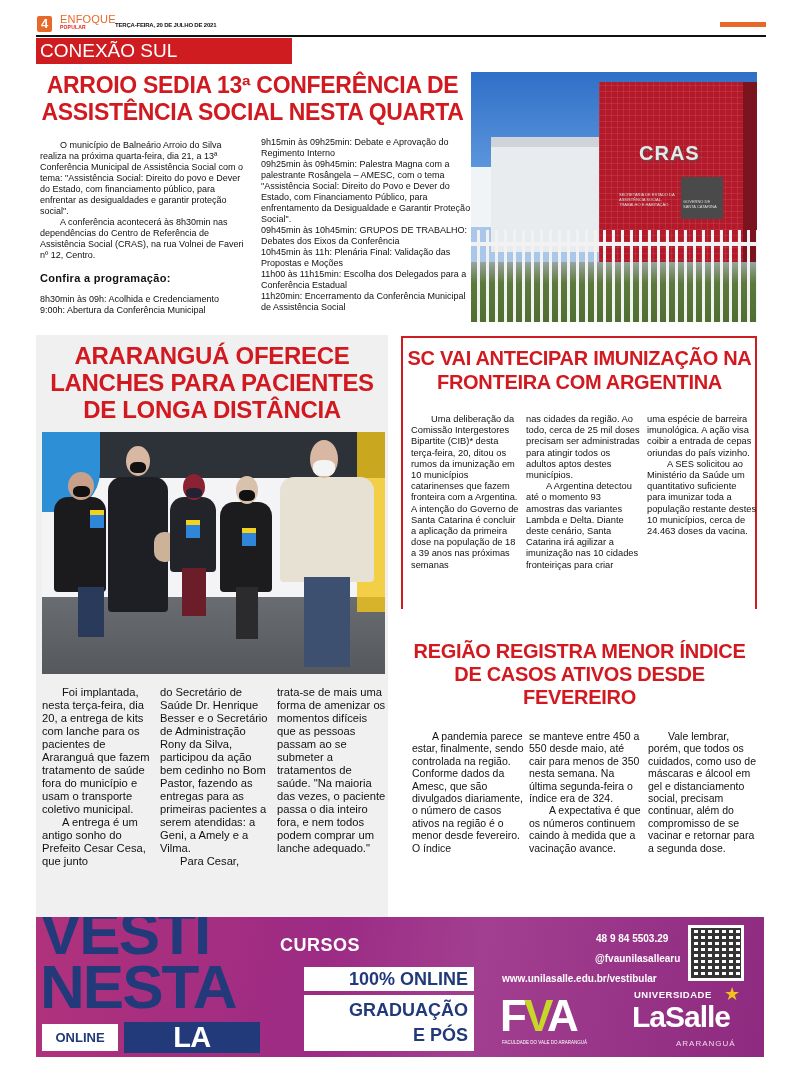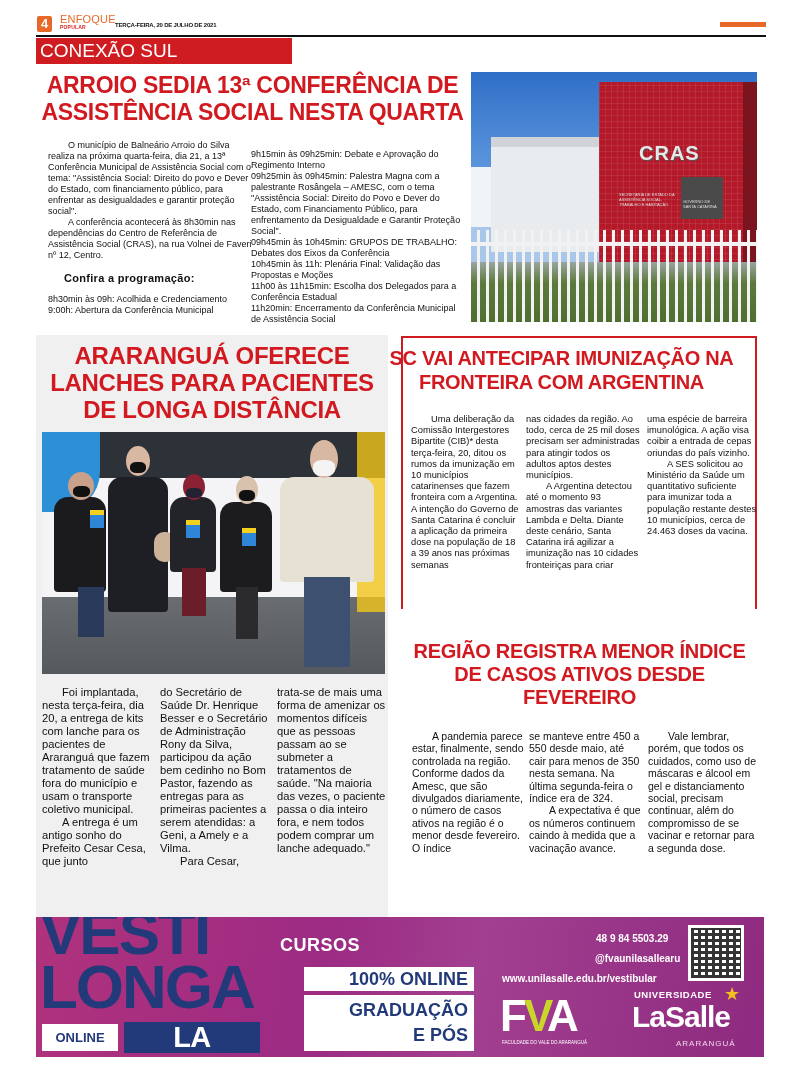--- a/index.html
+++ b/index.html
@@ -12,32 +12,32 @@
   .brand small { display: block; font-size: 5px; color: #d22; font-weight: bold; line-height: 6px; }
   .date { left: 115px; top: 22px; font-size: 6px; font-weight: bold; letter-spacing: -0.2px; }
   .top-rule { left: 36px; top: 35px; width: 730px; height: 2px; background: #111; }
   .orange-tab { left: 720px; top: 22px; width: 46px; height: 5px; background: #e8682a; }
   .section { left: 36px; top: 38px; width: 256px; height: 26px; background: #cf1c21; color: #fff; font-size: 19px; line-height: 26px; padding-left: 4px; }
 
   
   .hl { color: #d1191f; font-weight: bold; text-align: center; text-transform: uppercase; letter-spacing: -0.3px; }
   .hl1 { left: 40px; top: 72px; width: 425px; font-size: 23px; line-height: 27px; }
   .hl2 { left: 36px; top: 342px; width: 352px; font-size: 24px; line-height: 27px; }
-  .hl3 { left: 384px; top: 346px; width: 355px; font-size: 20px; line-height: 24px; }
+  .hl3 { left: 402px; top: 346px; width: 355px; font-size: 20px; line-height: 24px; }
   .hl4 { left: 402px; top: 640px; width: 355px; font-size: 20px; line-height: 23px; }
 
   .body-txt { font-size: 9px; line-height: 11px; color: #111; }
   .body-txt p { margin: 0; }
   .indent { text-indent: 20px; }
   .big-txt { font-size: 11.2px; line-height: 13px; }
   .mid-txt { font-size: 9.3px; line-height: 11.2px; }
 
-  .c1 { left: 48px; top: 140px; width: 208px; }
-  .c1 h4 { font-size: 11px; margin: 12px 16px 10px; letter-spacing: 0.3px; }
-  .c2 { left: 251px; top: 137px; width: 214px; margin-top: 12px; }
+  .c1 { left: 40px; top: 140px; width: 208px; }
+  .c1 h4 { font-size: 11px; margin: 12px 0 10px; letter-spacing: 0.3px; }
+  .c2 { left: 261px; top: 137px; width: 214px; }
 
   
   .photo-cras { left: 471px; top: 72px; width: 286px; height: 250px; overflow: hidden; background: linear-gradient(180deg, #2f6fc7 0%, #5d97dd 40%, #a9c7e8 60%); }
   .cras-wall { position: absolute; left: 128px; top: 10px; width: 150px; height: 190px; background: #b4192a; background-image: repeating-linear-gradient(0deg, rgba(255,255,255,0.08) 0 1px, transparent 1px 6px), repeating-linear-gradient(90deg, rgba(255,255,255,0.08) 0 1px, transparent 1px 6px); }
   .cras-side { position: absolute; left: 272px; top: 10px; width: 14px; height: 190px; background: #7a1520; }
   .cras-annex { position: absolute; left: 20px; top: 65px; width: 112px; height: 115px; background: #e9ecef; border-top: 10px solid #d0d4d8; }
   .cras-annex2 { position: absolute; left: 0px; top: 95px; width: 45px; height: 60px; background: #f1f4f6; }
   .cras-letters { position: absolute; left: 168px; top: 70px; color: #e8e8e8; font-weight: bold; font-size: 20px; letter-spacing: 1px; text-shadow: 1px 1px 0 #555; }
   .gov-plate { position: absolute; left: 210px; top: 105px; width: 42px; height: 42px; background: #4a4a4a; color: #ddd; font-size: 4px; padding: 22px 2px 0; line-height: 5px; }
   .sec-txt { position: absolute; left: 148px; top: 120px; color: #ddd; font-size: 4px; line-height: 5px; width: 60px; }
@@ -201,21 +201,21 @@
 <div class="abs body-txt mid-txt c10" style="font-size:10.5px;line-height:12.4px;">
   <p>se manteve entre 450 a 550 desde maio, até cair para menos de 350 nesta semana. Na última segunda-feira o índice era de 324.</p>
   <p class="indent">A expectativa é que os números continuem caindo à medida que a vacinação avance.</p>
 </div>
 <div class="abs body-txt mid-txt c11" style="font-size:10.5px;line-height:12.4px;">
   <p class="indent">Vale lembrar, porém, que todos os cuidados, como uso de máscaras e álcool em gel e distanciamento social, precisam continuar, além do compromisso de se vacinar e retornar para a segunda dose.</p>
 </div>
 
 <div class="abs ad">
   <div class="ad-vesti">VESTI</div>
-  <div class="ad-bular">LONGA</div>
+  <div class="ad-bular">NESTA</div>
   <div class="ad-online">ONLINE</div>
   <div class="ad-lasalle">LA SALLE</div>
   <div class="ad-cursos">CURSOS</div>
   <div class="ad-100">100% ONLINE</div>
   <div class="ad-grad">
     <div>GRADUAÇÃO</div>
     <div>E PÓS</div>
   </div>
   <div class="ad-phone">48 9 84 5503.29</div>
   <div class="ad-insta">@fvaunilasallearu</div>

